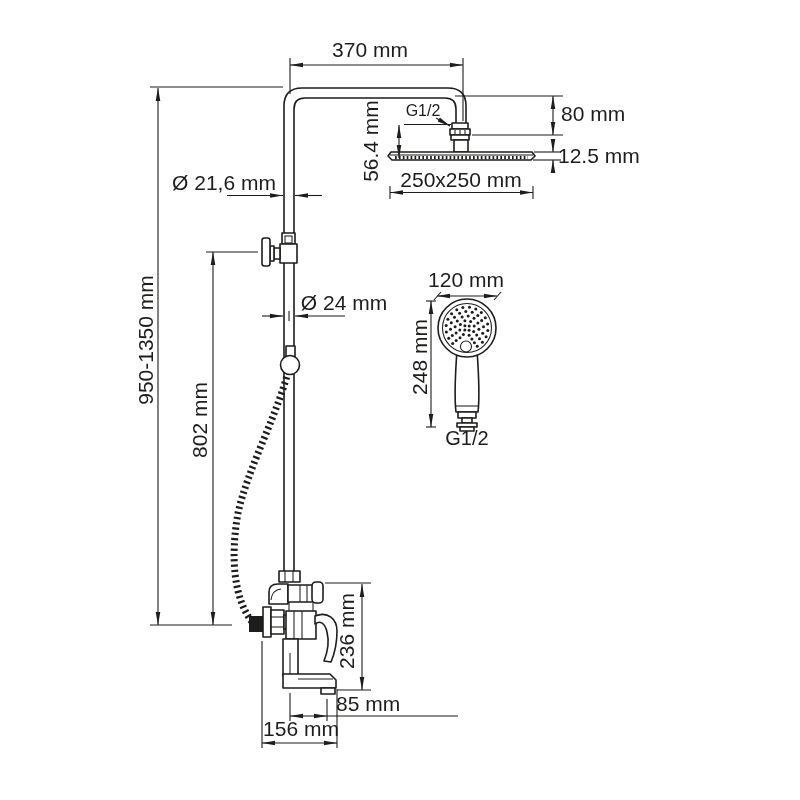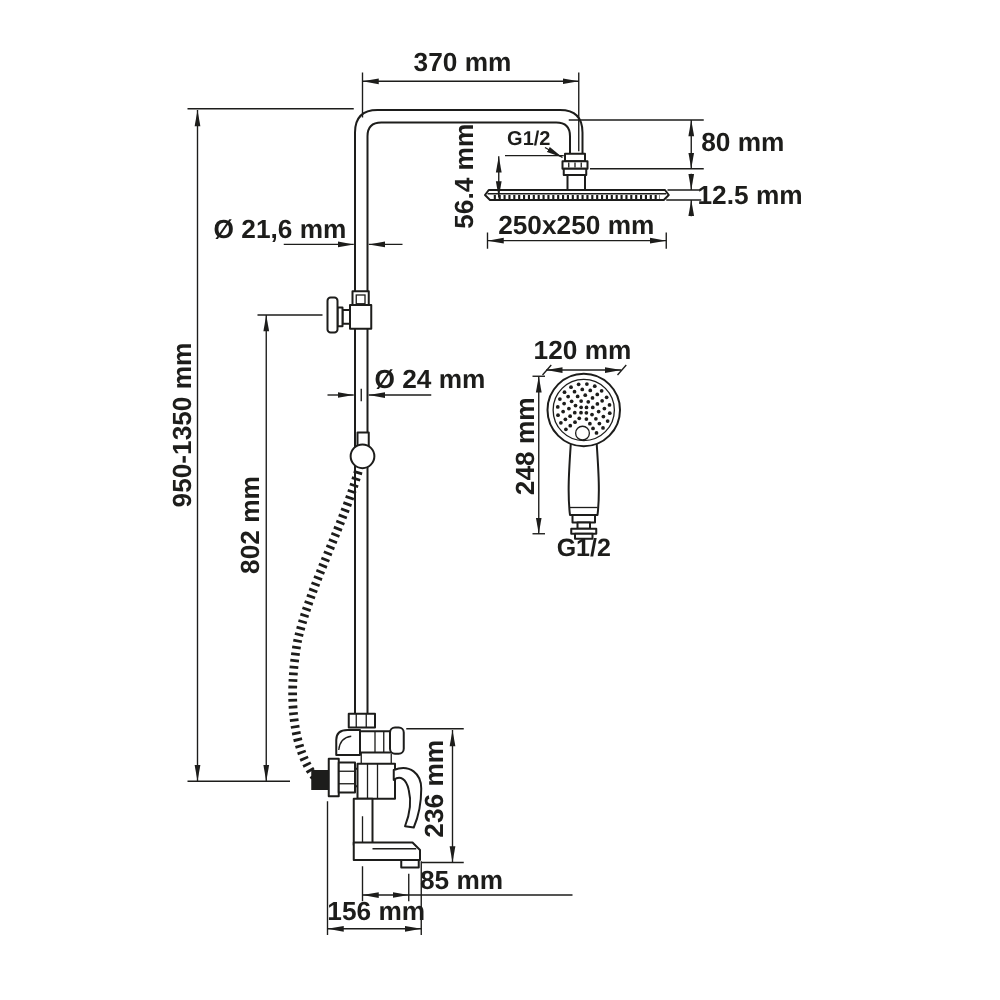--- a/index.html
+++ b/index.html
@@ -1,16 +1,16 @@
 <!DOCTYPE html>
 <html><head>
 <meta charset="utf-8">
 <style>
   html,body{margin:0;padding:0;background:#ffffff;}
-  .stage{width:800px;height:800px;background:#ffffff;position:relative;overflow:hidden;font-weight:bold;}
+  .stage{width:800px;height:800px;background:#ffffff;position:relative;overflow:hidden;}
   svg{display:block;}
   .o{fill:none;stroke:#1d1d1b;stroke-width:1.6;stroke-linejoin:round;}
   .of{fill:#ffffff;stroke:#1d1d1b;stroke-width:1.6;stroke-linejoin:round;}
   .th{fill:none;stroke:#1d1d1b;stroke-width:1.05;}
   .d{fill:none;stroke:#1d1d1b;stroke-width:1.1;}
   .blk{fill:#1d1d1b;stroke:none;}
   .t{font-family:"Liberation Sans",sans-serif;font-size:21px;fill:#1d1d1b;}
   .t2{font-family:"Liberation Sans",sans-serif;font-size:16px;fill:#1d1d1b;}
   .t3{font-family:"Liberation Sans",sans-serif;font-size:20px;fill:#1d1d1b;}
   .hose{fill:none;stroke:#1d1d1b;stroke-width:7;stroke-dasharray:2.2 3.1;stroke-linecap:butt;}

